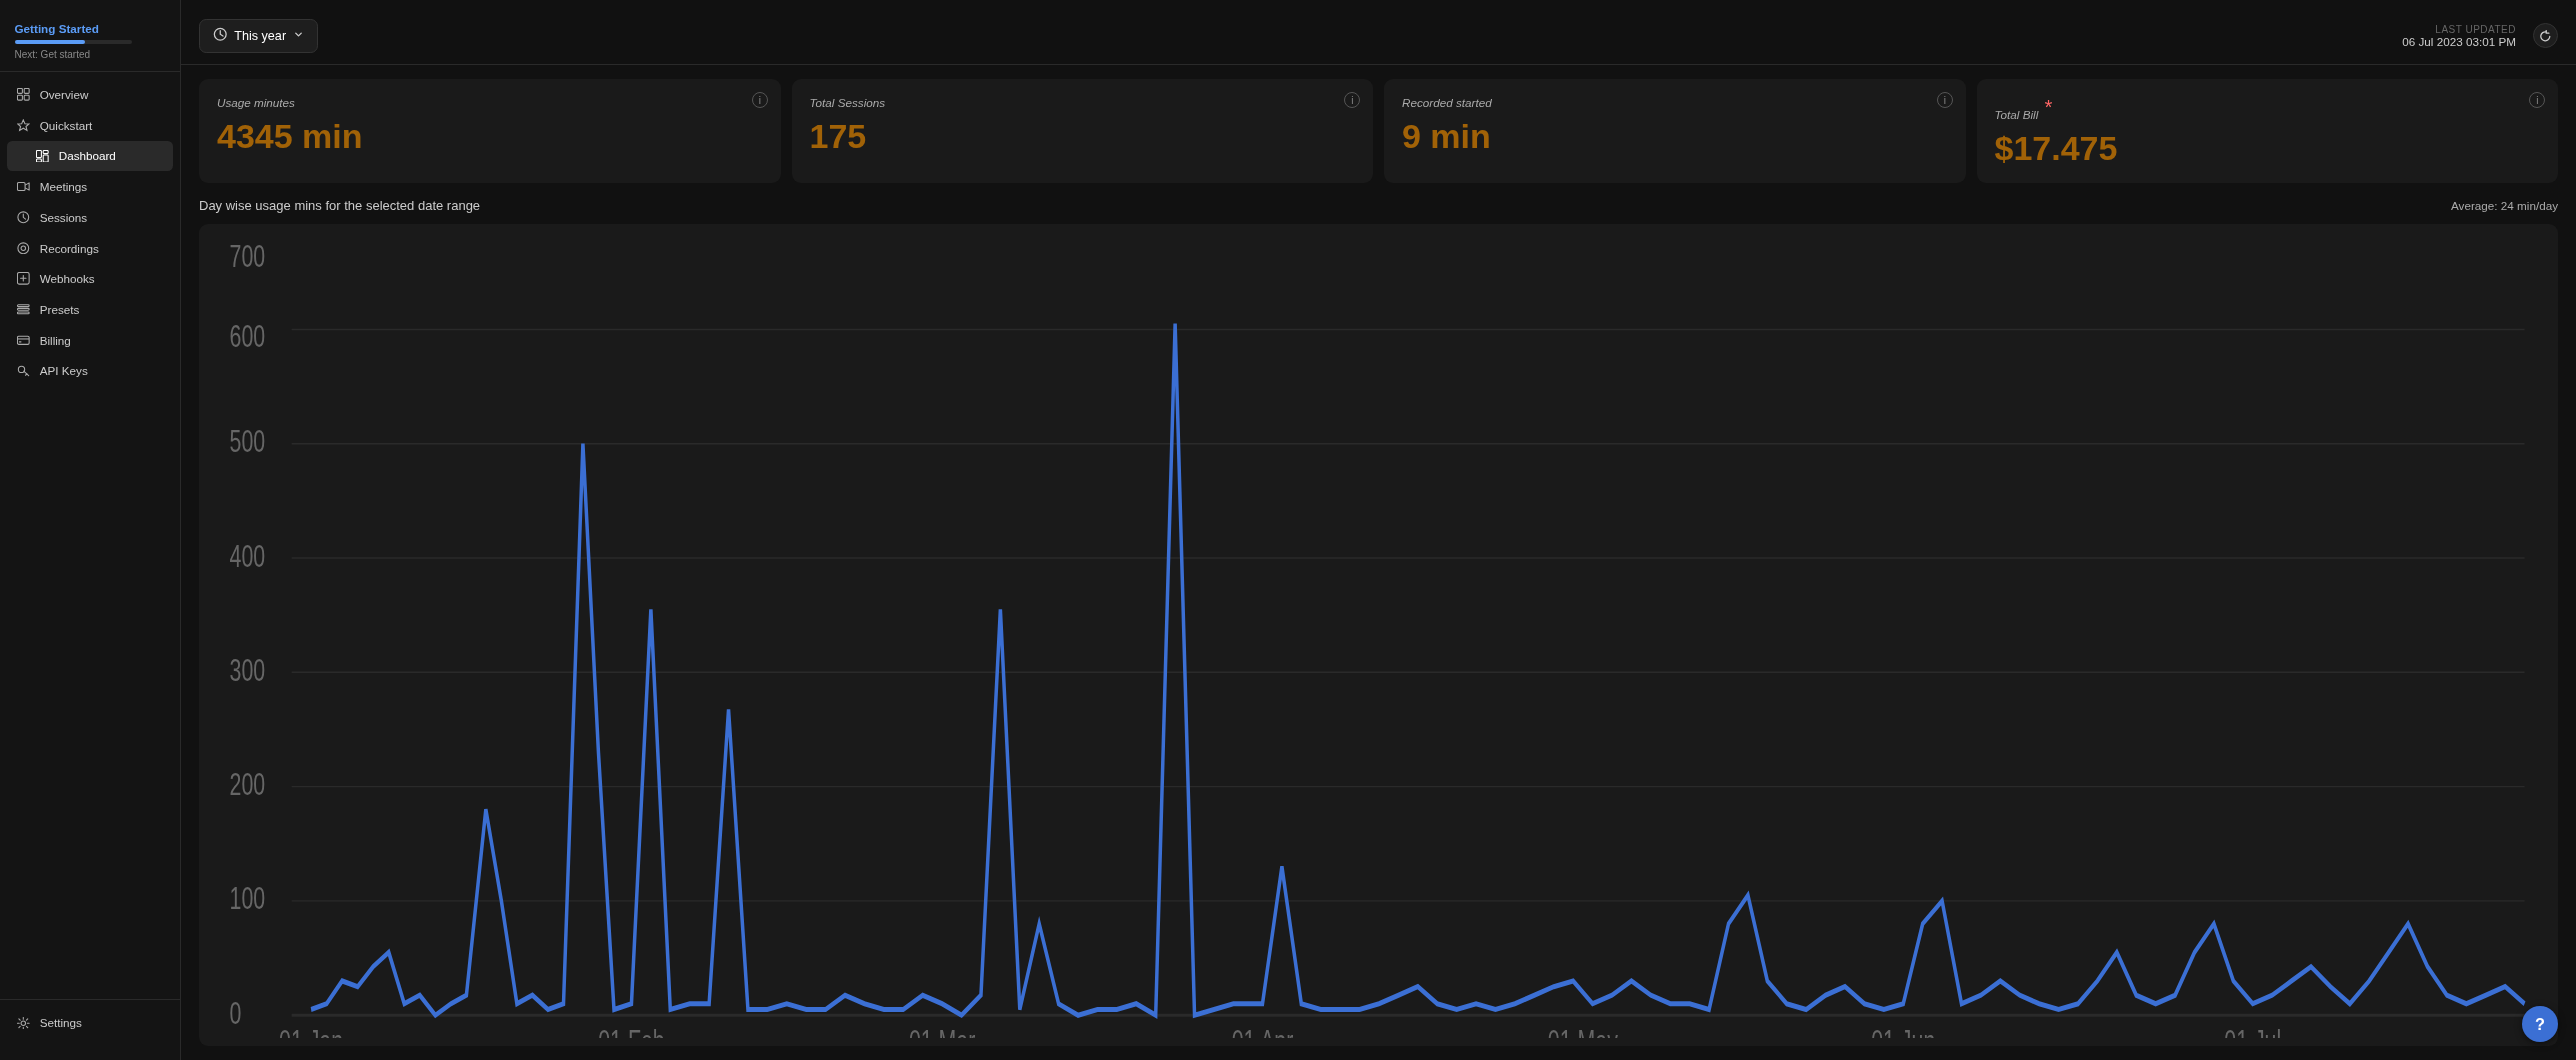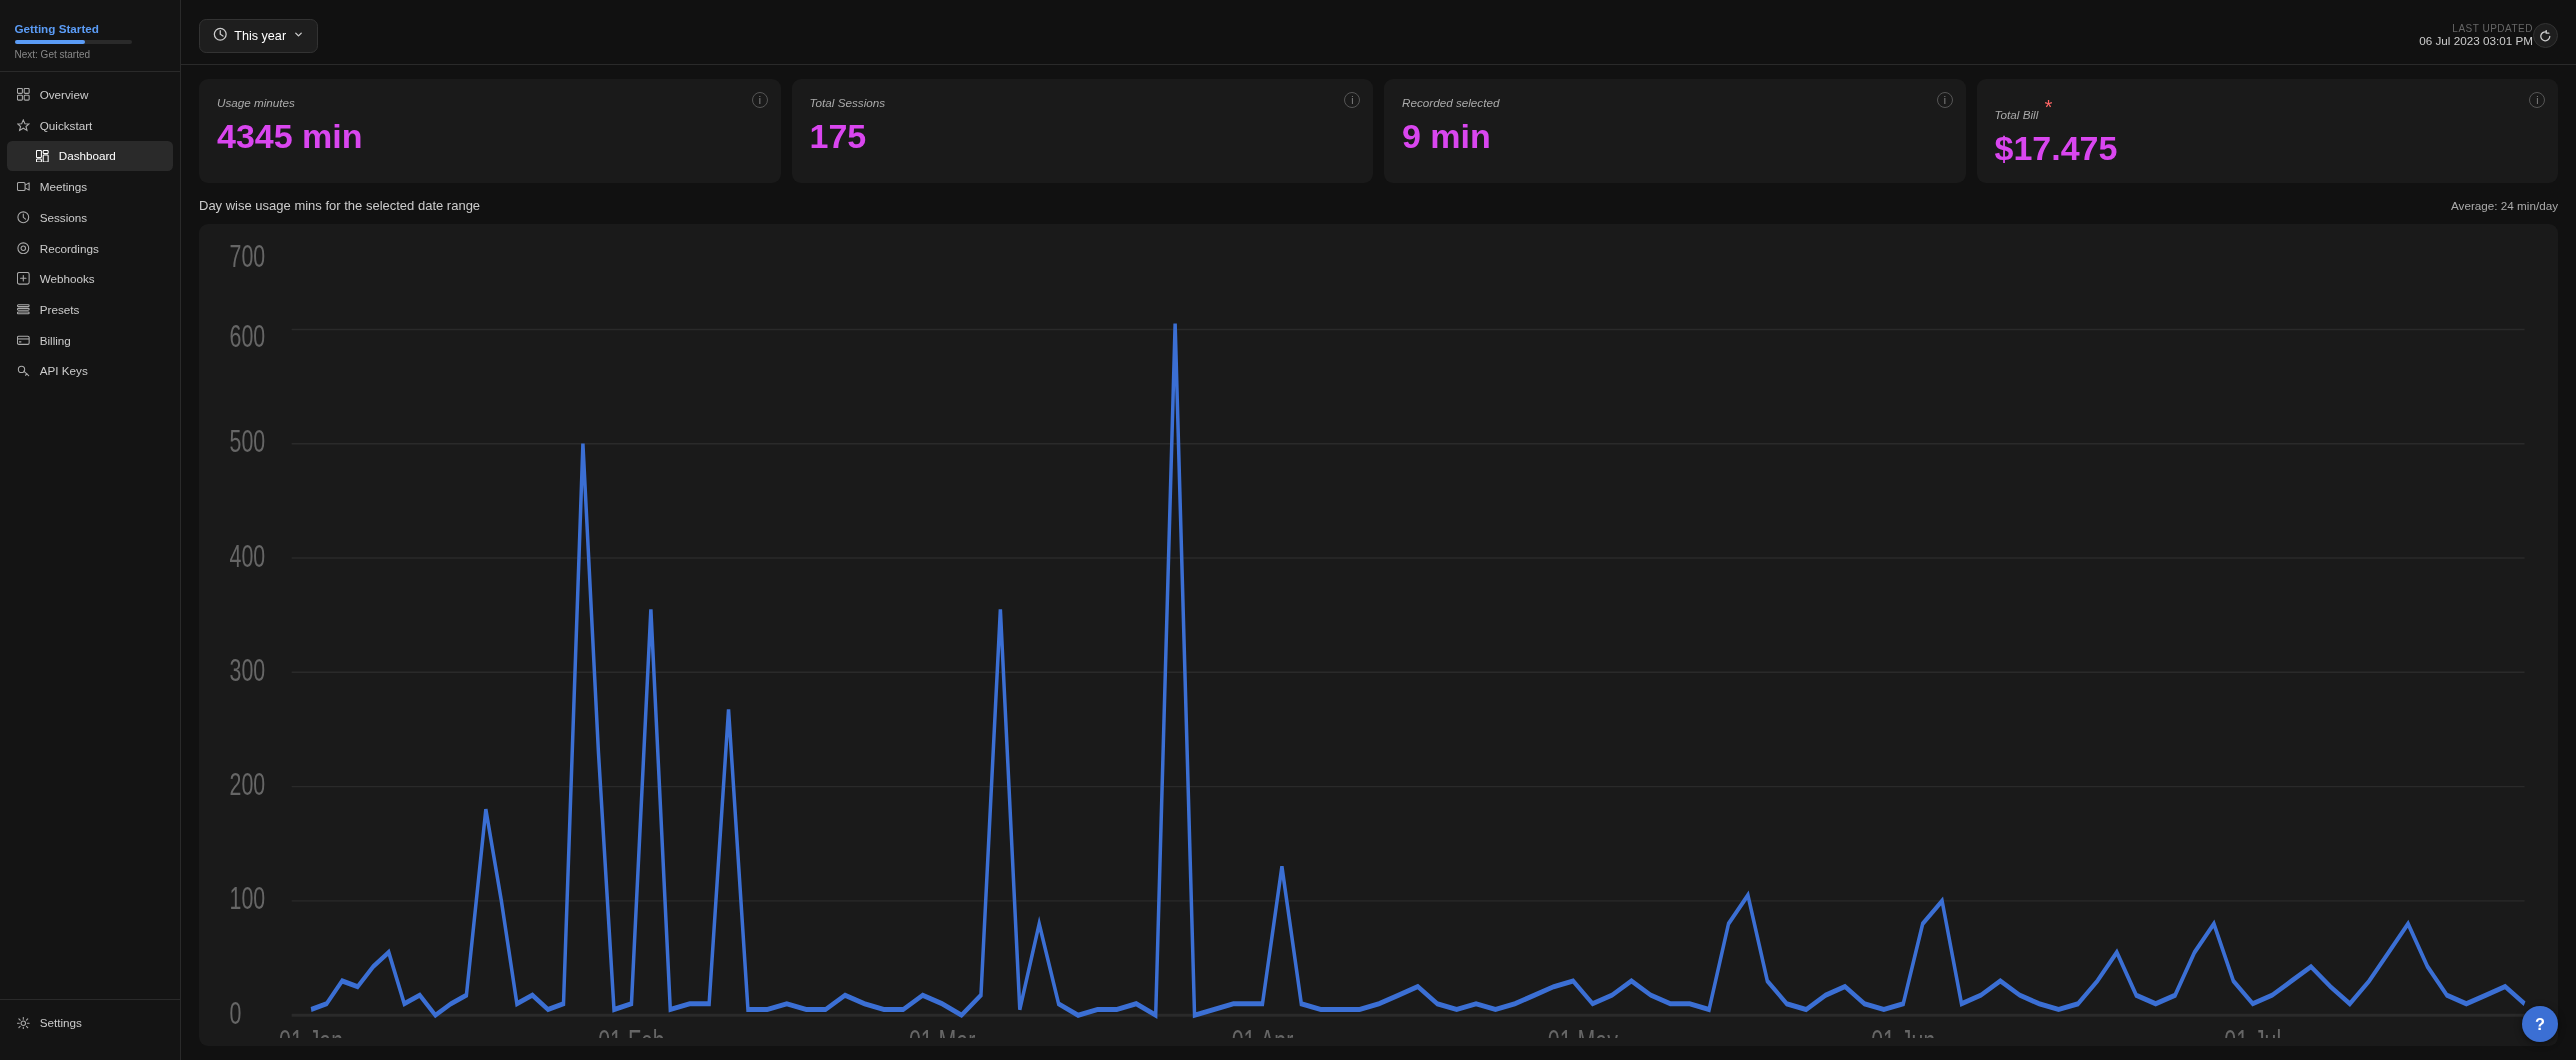--- a/index.html
+++ b/index.html
@@ -108,21 +108,22 @@
       background: #1e1e1e;
       border: 0.9px solid #333;
       border-radius: 7.2px;
       color: #fff;
       font-size: 12.6px;
       padding: 7.2px 12.6px;
       cursor: pointer;
     }
     .last-updated {
       display: flex;
-      gap: 0;
+      align-items: center;
+      gap: 17px;
       font-size: 11px;
       color: #888;
       text-align: right;
     }
     .last-updated .lu-label {
       font-size: 10px;
       color: #666;
       letter-spacing: 0.5px;
       text-transform: uppercase;
     }
@@ -160,21 +161,21 @@
     }
     .stat-label {
       font-size: 11.7px;
       color: #aaa;
       margin-bottom: 9px;
       font-style: italic;
     }
     .stat-value {
       font-size: 34px;
       font-weight: 700;
-      color: #d946ef;
+      color: #a16207;
       line-height: 1.1;
     }
     .stat-info-icon {
       position: absolute;
       top: 12.6px;
       right: 12.6px;
       width: 16.3px;
       height: 16.3px;
       border-radius: 50%;
       border: 1.4px solid #555;
@@ -418,21 +419,21 @@
       <div class="stat-info-icon">i</div>
     </div>
 
     <div class="stat-card">
       <div class="stat-label">Total Sessions</div>
       <div class="stat-value">175</div>
       <div class="stat-info-icon">i</div>
     </div>
 
     <div class="stat-card">
-      <div class="stat-label">Recorded selected</div>
+      <div class="stat-label">Recorded started</div>
       <div class="stat-value">9 min</div>
       <div class="stat-info-icon">i</div>
     </div>
 
     <div class="stat-card">
       <div class="stat-label">
         <span>Total Bill</span><span class="total-bill-asterisk"> *</span>
       </div>
       <div class="stat-value">$17.475</div>
       <div class="stat-info-icon">i</div>

